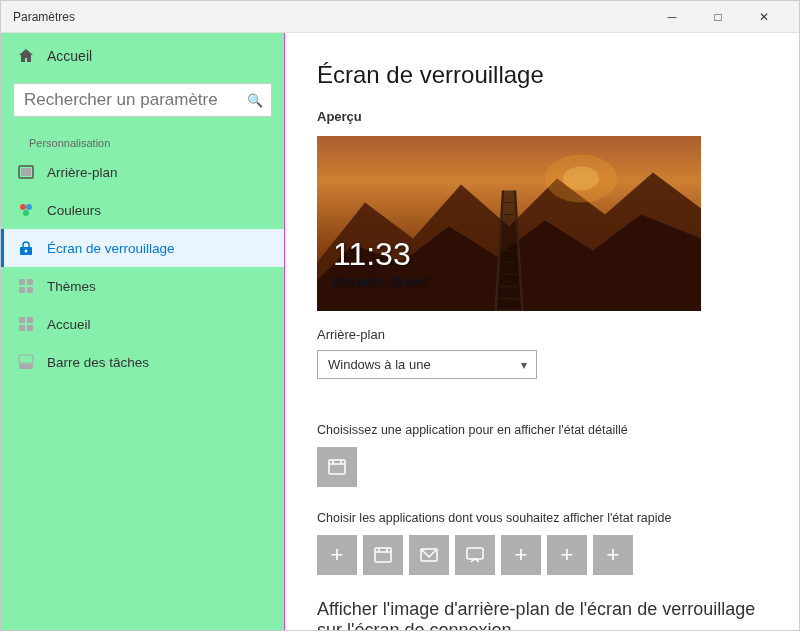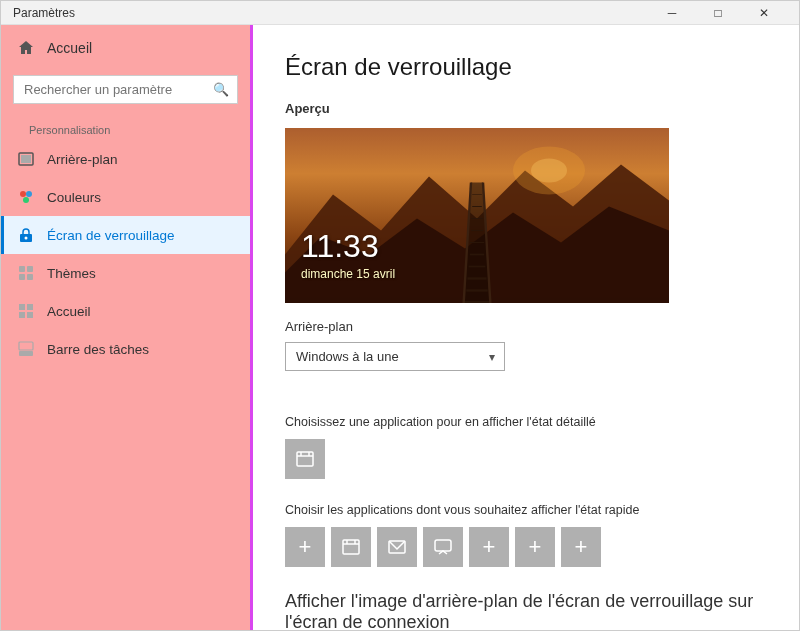--- a/index.html
+++ b/index.html
@@ -14,21 +14,21 @@
     }
     .window {
       width: 800px;
       height: 631px;
       background: #fff;
       display: flex;
       flex-direction: column;
       border: 1px solid #ccc;
     }
     .titlebar {
-      height: 24px;
+      height: 32px;
       background: #f2f2f2;
       display: flex;
       align-items: center;
       padding: 0 12px;
       justify-content: space-between;
       flex-shrink: 0;
       border-bottom: 1px solid #e0e0e0;
     }
     .titlebar-title {
       font-size: 12px;
@@ -50,26 +50,26 @@
       align-items: center;
       justify-content: center;
     }
     .content-area {
       display: flex;
       flex: 1;
       overflow: hidden;
     }
     
     .sidebar {
-      width: 252px;
-      background: #fca5a5;
+      width: 284px;
+      background: #86efac;
       flex-shrink: 0;
       display: flex;
       flex-direction: column;
-      border-right: 3px solid #d946ef;
+      border-right: 1px solid #d946ef;
       overflow-y: auto;
     }
     .sidebar-home {
       display: flex;
       align-items: center;
       padding: 14px 16px;
       cursor: pointer;
       gap: 12px;
       color: #333;
     }
@@ -77,21 +77,21 @@
       margin: 4px 12px 12px;
       position: relative;
       display: flex;
       align-items: center;
     }
     .sidebar-search input {
       width: 100%;
       padding: 6px 30px 6px 10px;
       border: 1px solid #ccc;
       background: #fff;
-      font-size: 13px;
+      font-size: 17px;
       outline: none;
       color: #555;
     }
     .sidebar-search-icon {
       position: absolute;
       right: 8px;
       color: #666;
       font-size: 13px;
     }
     .sidebar-section-label {
@@ -175,21 +175,21 @@
       left: 16px;
       color: white;
       font-size: 32px;
       font-weight: 300;
       text-shadow: 1px 1px 3px rgba(0,0,0,0.5);
     }
     .preview-date {
       position: absolute;
       bottom: 22px;
       left: 16px;
-      color: #fef9c3;
+      color: #0f172a;
       font-size: 12px;
       text-shadow: 1px 1px 2px rgba(0,0,0,0.5);
       text-align: right;
     }
     
     .field-label {
       font-size: 13px;
       color: #333;
       margin-bottom: 8px;
       margin-top: 4px;

